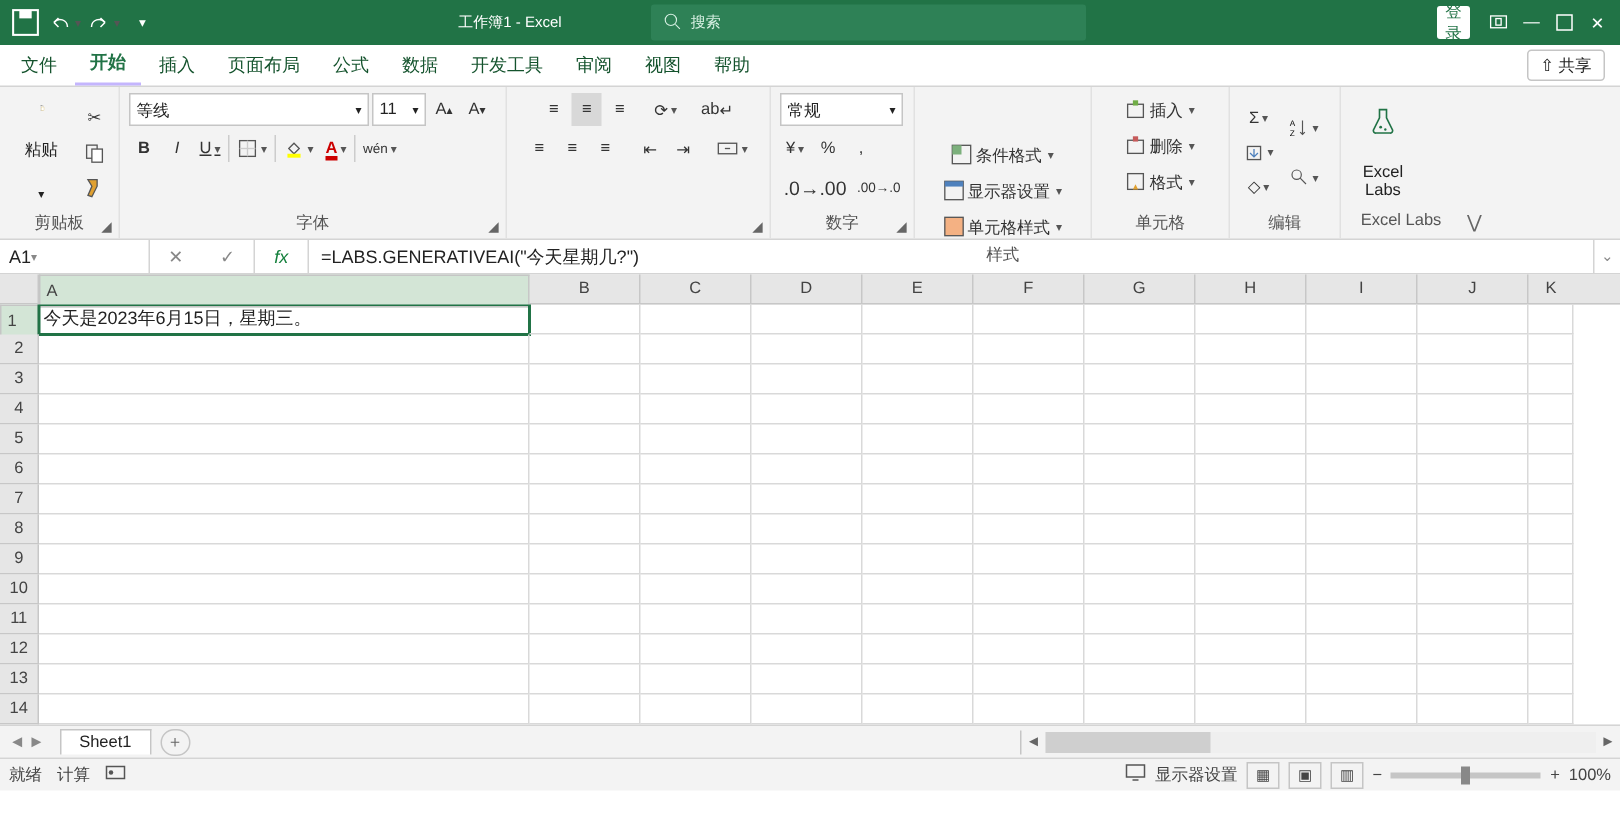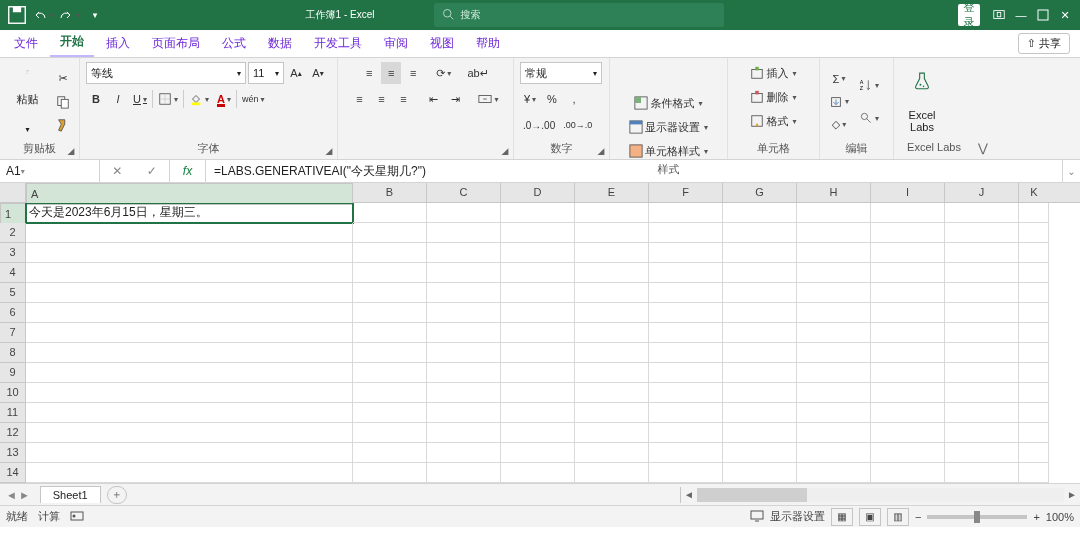--- a/index.html
+++ b/index.html
@@ -11,21 +11,21 @@
   .qa span, .titlebar-right span { width: 22px; height: 22px; display: inline-flex; align-items: center; justify-content: center; font-size: 11px; }
   .title-center { flex: 1; text-align: center; font-size: 10px; display: flex; align-items: center; justify-content: center; gap: 60px; }
   .title-text { white-space: nowrap; margin-left: -40px; }
   .searchbox { width: 290px; height: 24px; background: #2e8156; border-radius: 2px; padding: 0 8px; display: flex; align-items: center; gap: 6px; color: #d7f0e3; }
   .titlebar-right { display: flex; align-items: center; gap: 0; padding-right: 4px; }
   .login-btn { background: #fff; color: #217346; font-size: 11px; padding: 2px 10px; border-radius: 2px; margin-right: 8px; }
   .win-btn { width: 40px; height: 30px; display: inline-flex; align-items: center; justify-content: center; font-size: 12px; }
 
   
   .tabs { height: 28px; display: flex; align-items: flex-end; background: #fff; border-bottom: 1px solid #d4d4d4; padding: 0 4px; gap: 2px; }
-  .tab { padding: 4px 10px 5px; font-size: 12px; color: #6d28d9; }
+  .tab { padding: 4px 10px 5px; font-size: 12px; color: #14532d; }
   .tab.active { color: #217346; border-bottom: 2px solid #c4b5fd; font-weight: 600; }
   .share-btn { margin-left: auto; border: 1px solid #c5c5c5; border-radius: 3px; padding: 2px 8px; font-size: 11px; display: flex; align-items: center; gap: 3px; margin-bottom: 3px; margin-right: 6px; }
 
   
   .ribbon { height: 102px; background: #f3f3f3; display: flex; border-bottom: 1px solid #d4d4d4; }
   .group { border-right: 1px solid #e1e1e1; display: flex; flex-direction: column; justify-content: space-between; padding: 4px 6px 0; position: relative; }
   .group-body { flex: 1; display: flex; align-items: center; gap: 4px; }
   .group-label { height: 18px; font-size: 11px; color: #555; text-align: center; }
   .rbtn { display: inline-flex; align-items: center; justify-content: center; border: 1px solid transparent; padding: 2px; min-width: 20px; height: 22px; font-size: 11px; color: #333; }
   .rbtn svg { width: 14px; height: 14px; }
@@ -261,21 +261,21 @@
       <div class="sel" style="width:82px;">
           <span>常规</span>
           <span style="font-size:8px;">▾</span>
         </div>
       <div class="hstack">
         <span class="rbtn dd">¥</span>
         <span class="rbtn">%</span>
         <span class="rbtn">,</span>
       </div>
       <div class="hstack">
-        <span class="rbtn" style="font-size:10px;">.0→.00</span>
+        <span class="rbtn" style="font-size:13px;">.0→.00</span>
         <span class="rbtn" style="font-size:9px;">.00→.0</span>
       </div>
     </div>
     <div class="group-label">数字</div>
     <span class="dialog-launcher">◢</span>
   </div>
 
   <div class="group" style="width:118px;">
     <div class="group-body vstack" style="gap:2px; align-items:flex-start;margin-top:30px;">
       <div class="hstack rbtn dd" style="width:100%;">

